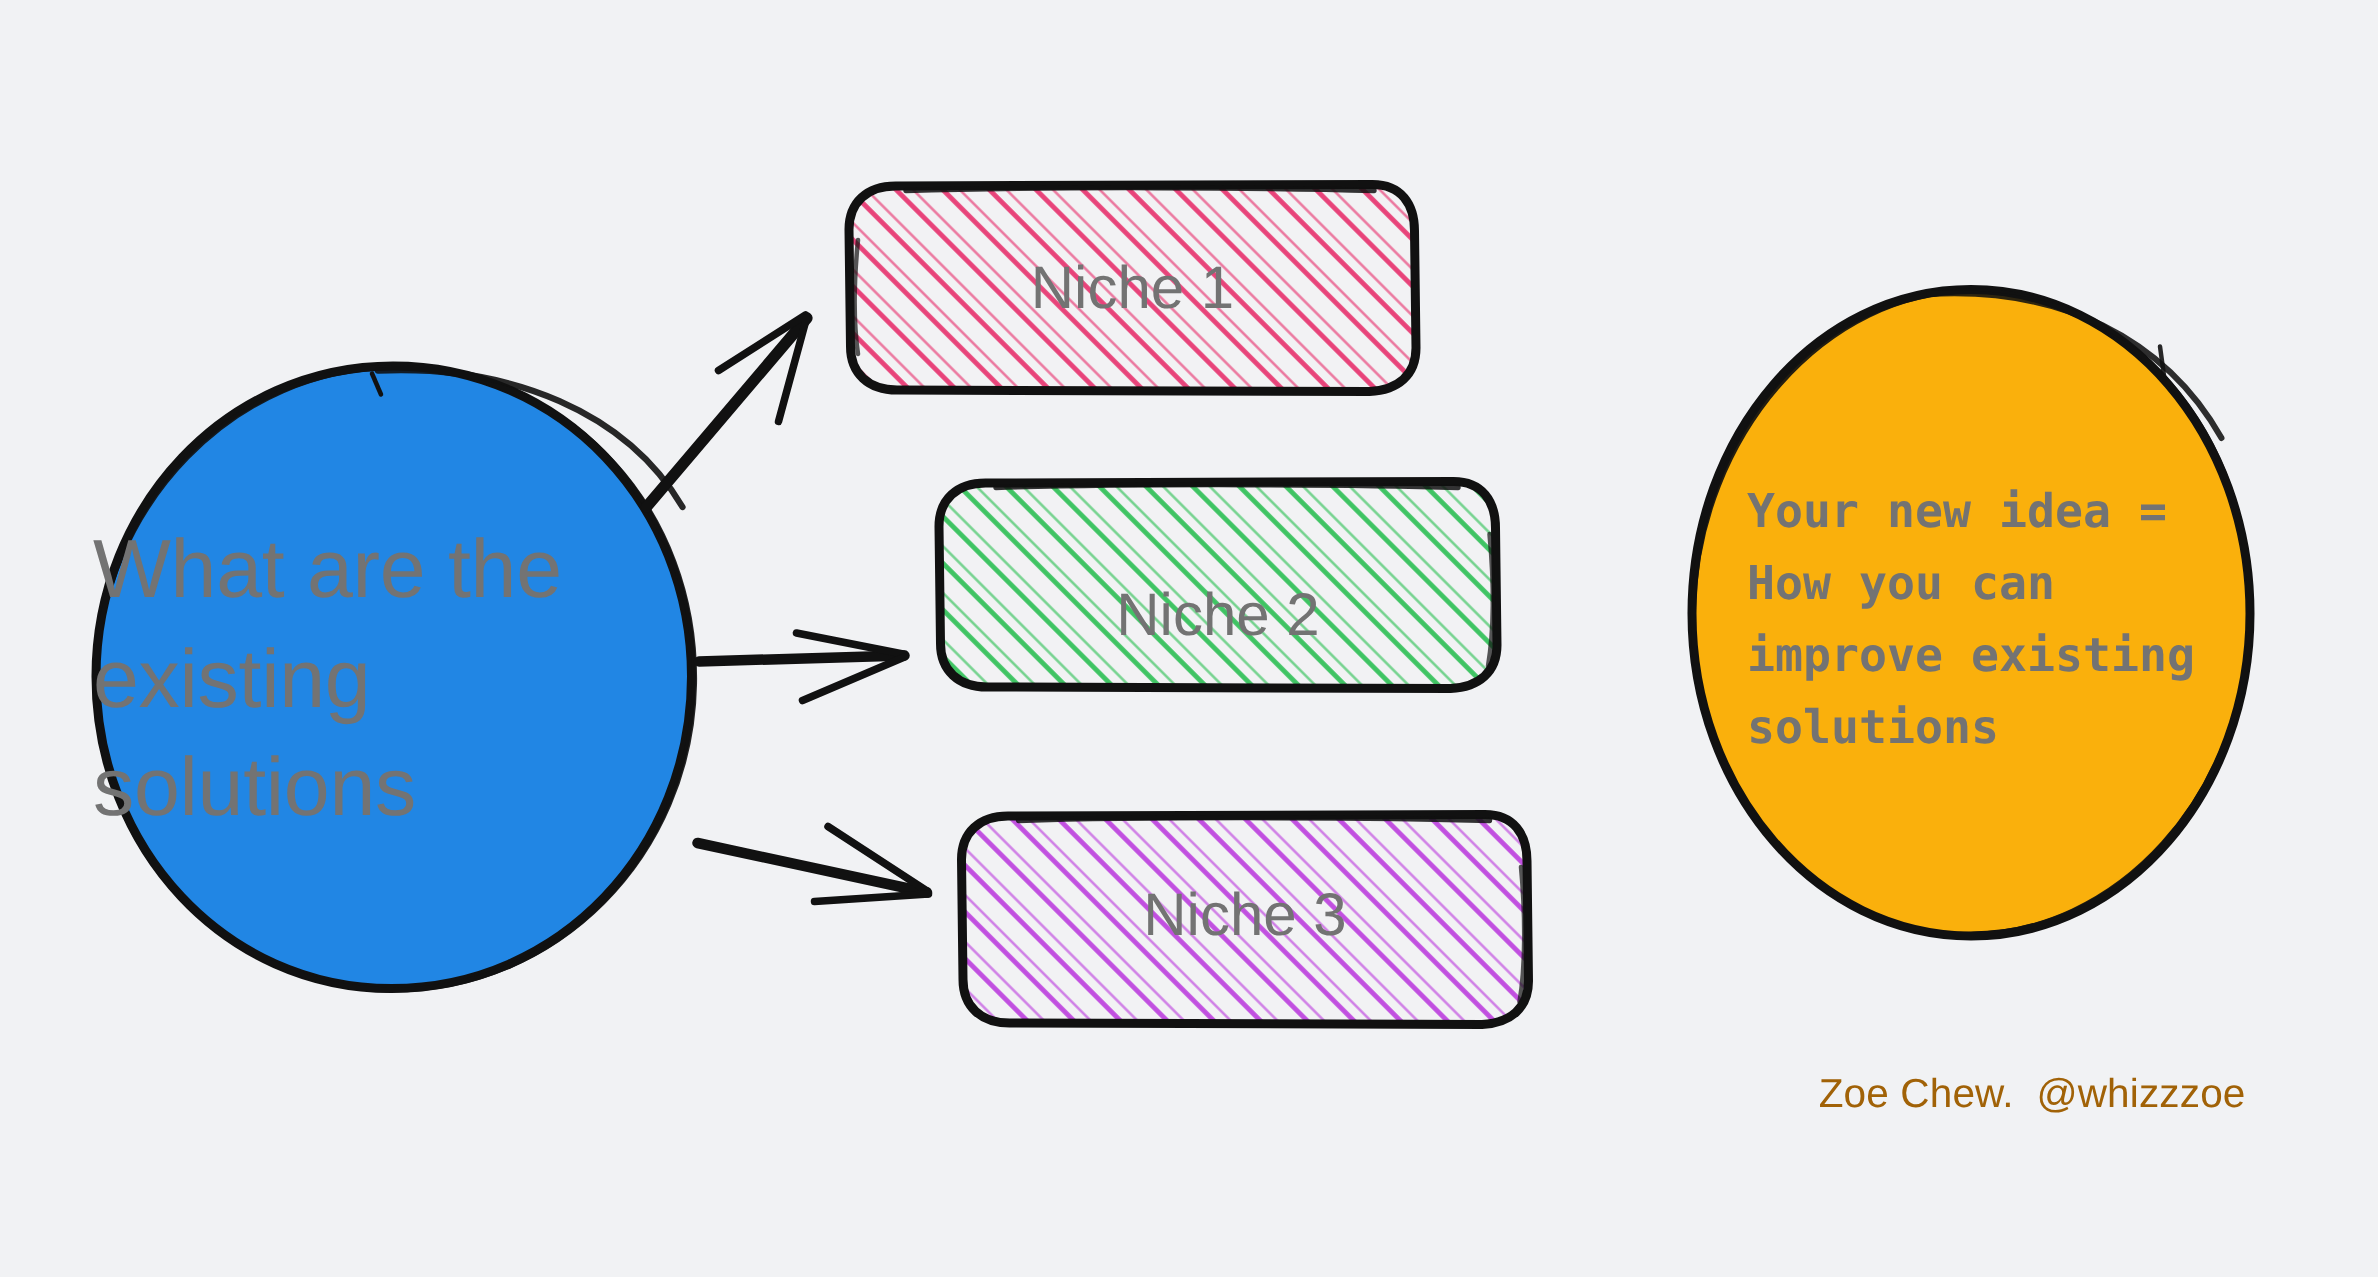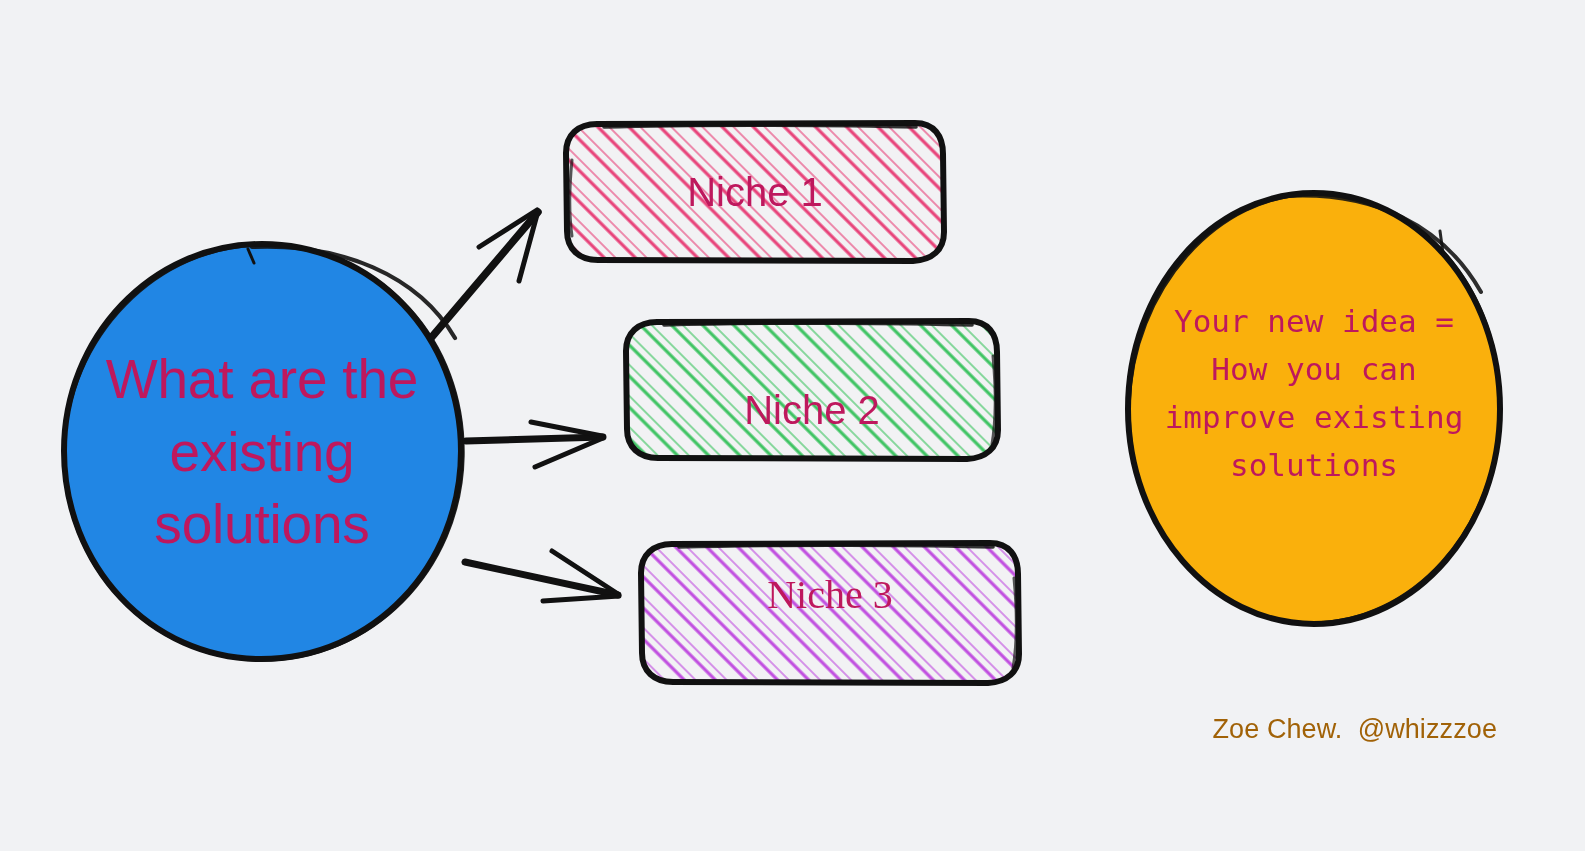--- a/index.html
+++ b/index.html
@@ -25,55 +25,55 @@
     height: 851px;
     pointer-events: none;
   }
 
   
   .node-text {
     position: absolute;
     display: flex;
     align-items: center;
     justify-content: center;
-    text-align: center;
-    color: #be185d;
+    text-align: left;
+    color: #737373;
     white-space: pre-line;
     pointer-events: none;
   }
 
   .circle-blue-text {
     left: 62px;
     top: 243px;
     width: 400px;
     height: 418px;
     font-size: 55px;
     line-height: 1.32;
     letter-spacing: -0.2px;
   }
 
   .circle-orange-text {
     left: 1126px;
-    top: 176px;
+    top: 196px;
     width: 376px;
     height: 434px;
     font-family: "DejaVu Sans Mono", "Liberation Mono", monospace;
     font-size: 31px;
     line-height: 1.55;
-    font-weight: 400;
+    font-weight: 700;
     letter-spacing: 0px;
   }
 
   .box-text {
     font-size: 40px;
     line-height: 1.2;
   }
   .box-text.n1 { left: 566px; top: 122px; width: 378px; height: 140px; }
   .box-text.n2 { left: 626px; top: 320px; width: 372px; height: 140px; margin-top: 20px; }
-  .box-text.n3 { left: 641px; top: 532px; width: 378px; height: 126px; font-family: Liberation Serif, serif; }
+  .box-text.n3 { left: 641px; top: 547px; width: 378px; height: 126px; }
 
   .credit {
     position: absolute;
     right: 88px;
     top: 714px;
     font-size: 27px;
     color: #a16207;
     letter-spacing: 0.1px;
     white-space: pre;
   }

